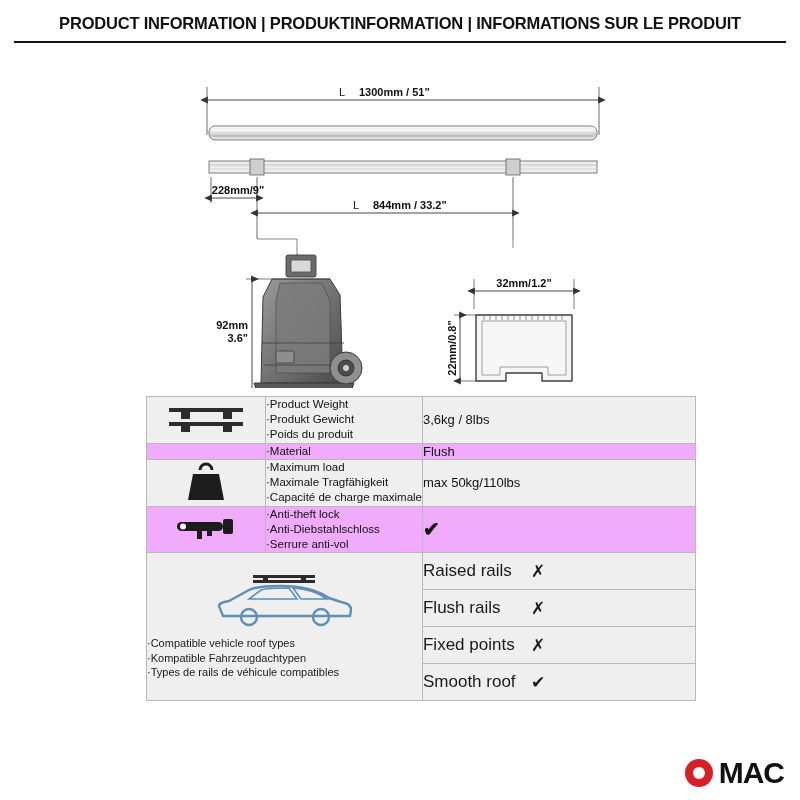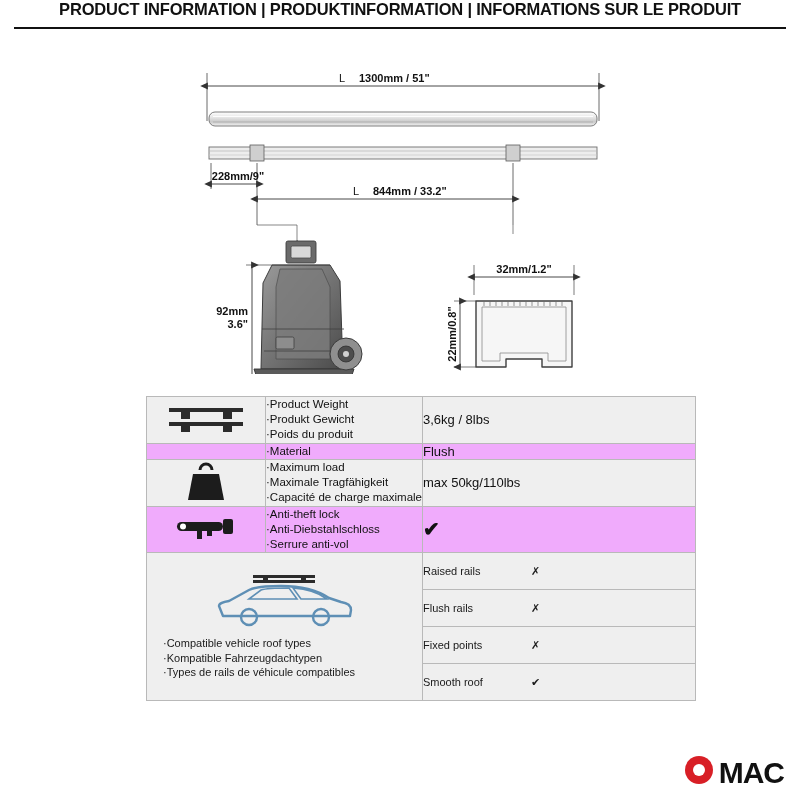--- a/index.html
+++ b/index.html
@@ -18,20 +18,21 @@
   .page {
     position: relative;
     width: 800px;
     height: 800px;
     box-sizing: border-box;
     padding: 0 14px;
   }
 
   
   .title-wrap {
+    padding-top: 14px;
   }
   .title {
     font-size: 16.5px;
     font-weight: bold;
     letter-spacing: -0.2px;
     text-align: center;
     color: #111;
     white-space: nowrap;
   }
   .title-rule {
@@ -91,44 +92,44 @@
 
   
   .compat-left {
     padding: 6px 6px 8px 8px;
     vertical-align: top;
   }
   .compat-text {
     font-size: 11px;
     line-height: 1.3;
     margin-top: 4px;
-    padding-left: 16px;
   }
   .compat-table {
     width: 100%;
     border-collapse: collapse;
   }
   .compat-table td {
     border: 0;
     border-bottom: 1px solid #b9b9b9;
     height: 36px;
-    font-size: 11px;
+    font-size: 17px;
   }
   .compat-table tr:last-child td { border-bottom: 0; }
   .compat-name { padding-left: 12px; width: 108px; }
   .compat-mark { padding-left: 6px; font-size: 13px; }
   .mark-x { font-size: 12px; }
   .mark-v { font-size: 13px; }
 
   
   .footer {
     position: absolute;
     right: 16px;
     bottom: 10px;
     display: flex;
+    align-items: center;
     gap: 6px;
   }
   .logo-dot {
     width: 28px; height: 28px;
     border-radius: 50%;
     background: #d81f26;
     display: inline-block;
     position: relative;
   }
   .logo-dot::after {

